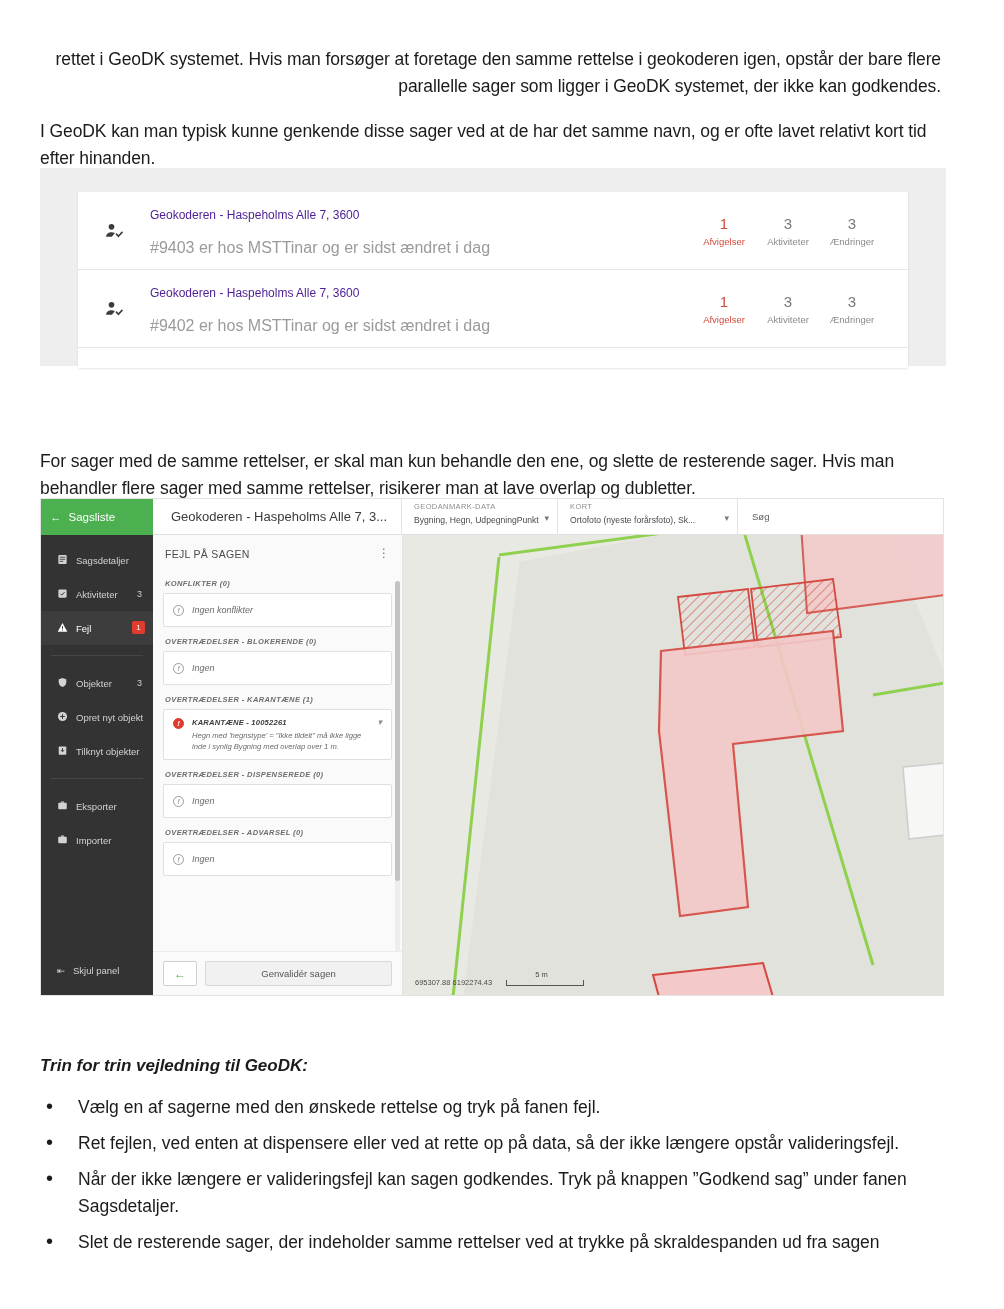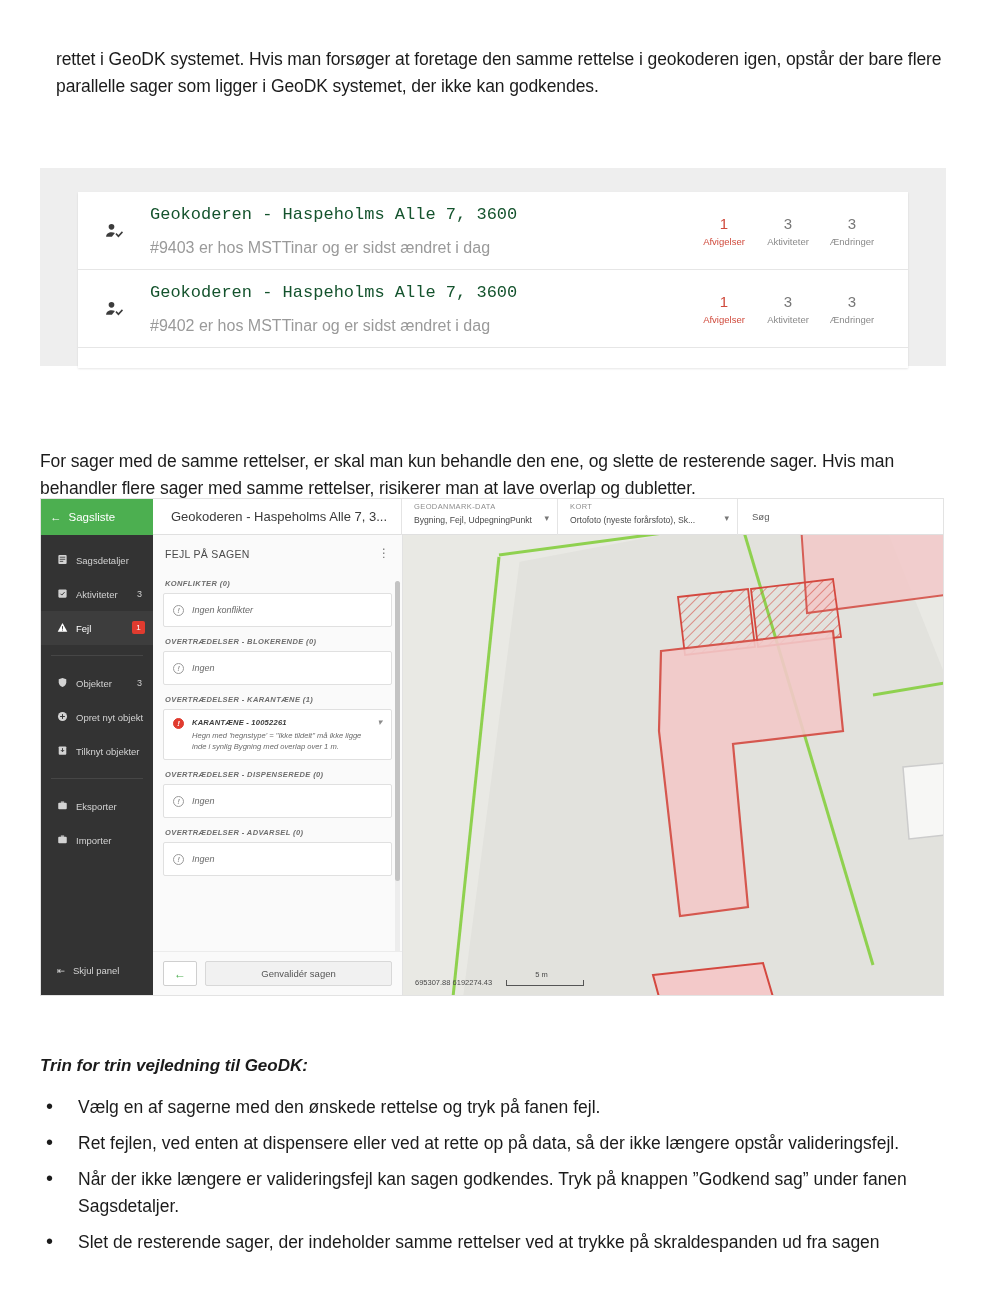--- a/index.html
+++ b/index.html
@@ -15,21 +15,21 @@
   .page { position:relative; width:1004px; height:1309px; padding: 0; }
 
   
   .para {
     position:absolute;
     font-size: 17.5px;
     line-height: 27px;
     color: #1b1b1b;
     letter-spacing: -0.1px;
   }
-  #p1 { left:56px; top:28px; width:905px; }
+  #p1 { left:36px; top:28px; width:905px;text-align:right; }
   #p2 { left:40px; top:100px; width:910px; }
   #p3 { left:40px; top:430px; width:905px; }
 
   
   #shot1 {
     position:absolute; left:40px; top:168px;
     width:906px; height:198px;
     background:#eeeeee;
   }
   .caselist {
@@ -43,21 +43,21 @@
     border-bottom:1px solid #e6e6e6;
     display:flex; align-items:center;
   }
   .case-icon {
     width:72px; display:flex; align-items:center; justify-content:center;
     color:#3c3c3c;
   }
   .case-icon svg { display:block; }
   .case-main { flex:1; }
   .case-title {
-    font-size:17px; color:#14532d; font-weight:400; line-height:22px;font-family:Liberation Mono, monospace;
+    font-size:12px; color:#4c1d95; font-weight:400; line-height:22px;
   }
   .case-sub {
     font-size:16px; color:#9a9a9a; margin-top:13px;
   }
   .case-stats { display:flex; padding-right:24px; }
   .stat { width:64px; text-align:center; }
   .stat .num { font-size:15px; line-height:17px; }
   .stat .lbl { font-size:9.5px; margin-top:4px; }
   .stat.red .num, .stat.red .lbl { color:#d04a3c; }
   .stat.grey .num { color:#777; }
@@ -210,20 +210,21 @@
     content:"\2022"; position:absolute; left:6px; top:-1px;
     font-size:20px; color:#1b1b1b;
   }
 </style>
 </head>
 <body>
 
 <div class="page">
 
   <p class="para" id="p1">rettet i GeoDK systemet. Hvis man forsøger at foretage den samme rettelse i geokoderen igen, opstår der bare flere parallelle sager som ligger i GeoDK systemet, der ikke kan godkendes.</p>
+  <p class="para" id="p2">I GeoDK kan man typisk kunne genkende disse sager ved at de har det samme navn, og er ofte lavet relativt kort tid efter hinanden.</p>
 
   <div id="shot1">
     <div class="caselist">
 
       <div class="case-row">
         <div class="case-icon">
           <svg width="20" height="20" viewBox="0 0 24 24" fill="#3c3c3c">
             <circle cx="9" cy="7" r="3.4"></circle>
             <path d="M2.5 19c0-3.6 3-5.6 6.5-5.6 1.6 0 3 .4 4.1 1.1L9.5 19z"></path>
             <path d="M15 14.5l2.3 2.4 4.2-4.6 1.3 1.4-5.5 6-3.6-3.8z"></path>
@@ -288,21 +289,21 @@
     <div class="app-green">
       <span>←</span>
       <span>Sagsliste</span>
     </div>
 
     <div class="app-topbar">
       <div class="app-doc-title">Geokoderen - Haspeholms Alle 7, 3...</div>
 
       <div class="top-field" style="width:156px;">
         <div class="flabel">GEODANMARK-DATA</div>
-        <div class="fval">Bygning, Fejl, UdpegningPunkt</div>
+        <div class="fval">Bygning, Hegn, UdpegningPunkt</div>
         <div class="caret">▾</div>
       </div>
 
       <div class="top-field" style="width:180px;">
         <div class="flabel">KORT</div>
         <div class="fval">Ortofoto (nyeste forårsfoto), Sk...</div>
         <div class="caret">▾</div>
       </div>
 
       <div class="top-search">

